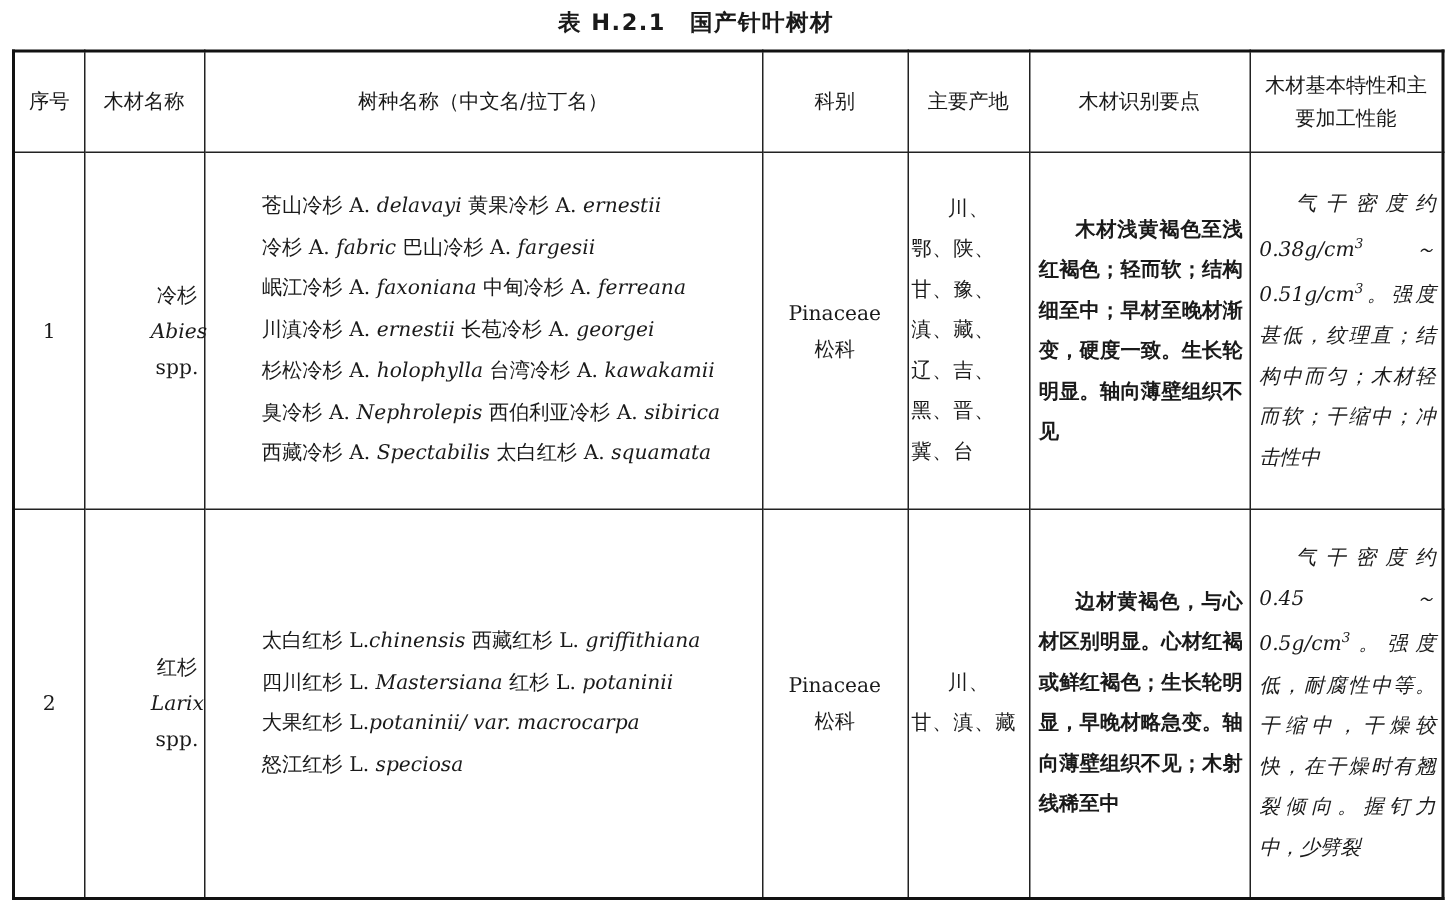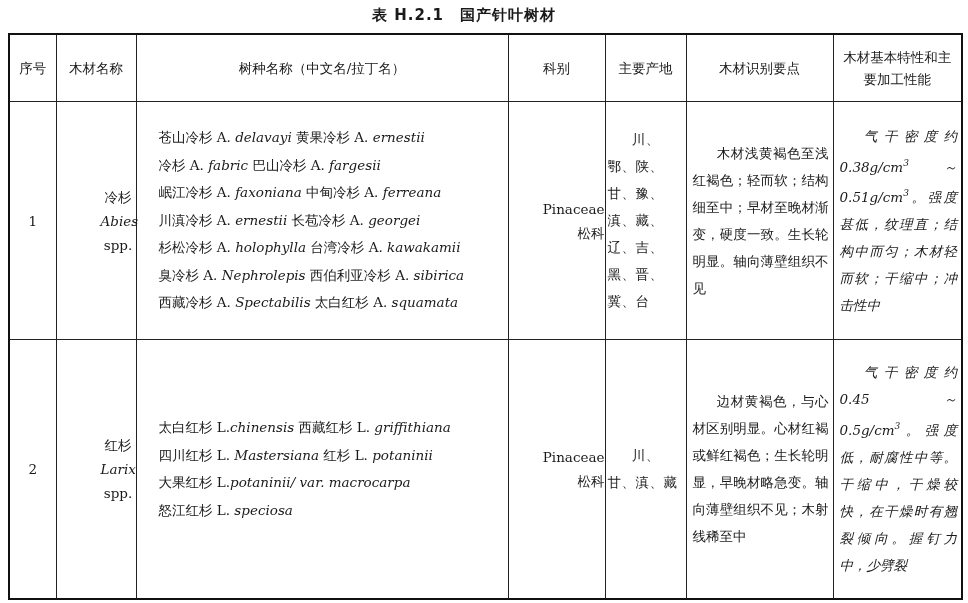--- a/index.html
+++ b/index.html
@@ -9,26 +9,26 @@
            font-family:"DejaVu Sans","Liberation Sans",sans-serif; font-weight:bold; font-size:15px; letter-spacing:1px; }
   table { position:absolute; left:8px; top:33px; border-collapse:collapse; table-layout:fixed; width:955px; }
   td, th { border:1px solid #222; font-weight:normal; font-size:13.5px; vertical-align:middle; padding:0; }
   table { border:2px solid #111; }
   th { height:66px; text-align:center; line-height:22px; }
   .c1 { width:47px; } .c2 { width:80px; } .c3 { width:372px; } .c4 { width:97px; }
   .c5 { width:81px; } .c6 { width:147px; } .c7 { width:auto; }
   .r1 td { height:237px; } .r2 td { height:258px; }
   .center { text-align:center; }
   .latin-i { font-style:italic; }
-  .species { padding-left:22px; line-height:27.5px; font-size:13.5px; }
+  .species { padding-left:38px; line-height:27.5px; font-size:13.5px; }
   .species .ln { white-space:nowrap; }
-  .fam { text-align:right; line-height:24px; }
+  .fam { text-align:center; line-height:24px; }
   .loc { padding:0 2px 0 2px; line-height:27px; letter-spacing:0.5px; }
   .loc p, .id p, .prop p { margin:0; }
-  .id { padding:0 4px 0 6px; line-height:27px; text-align:justify; }
+  .id { padding:0 4px 0 6px; line-height:27px; text-align:justify;font-weight:bold; }
   .prop { padding:0 4px 0 6px; line-height:27px; text-align:justify;font-style:italic; }
   .indent { text-indent:1.8em; }
   .wood { text-align:center; line-height:24px;padding-left:44px; }
   sup { font-size:9px; }
 </style>
 </head>
 <body>
 
 <div class="title">表 H.2.1　国产针叶树材</div>
 

